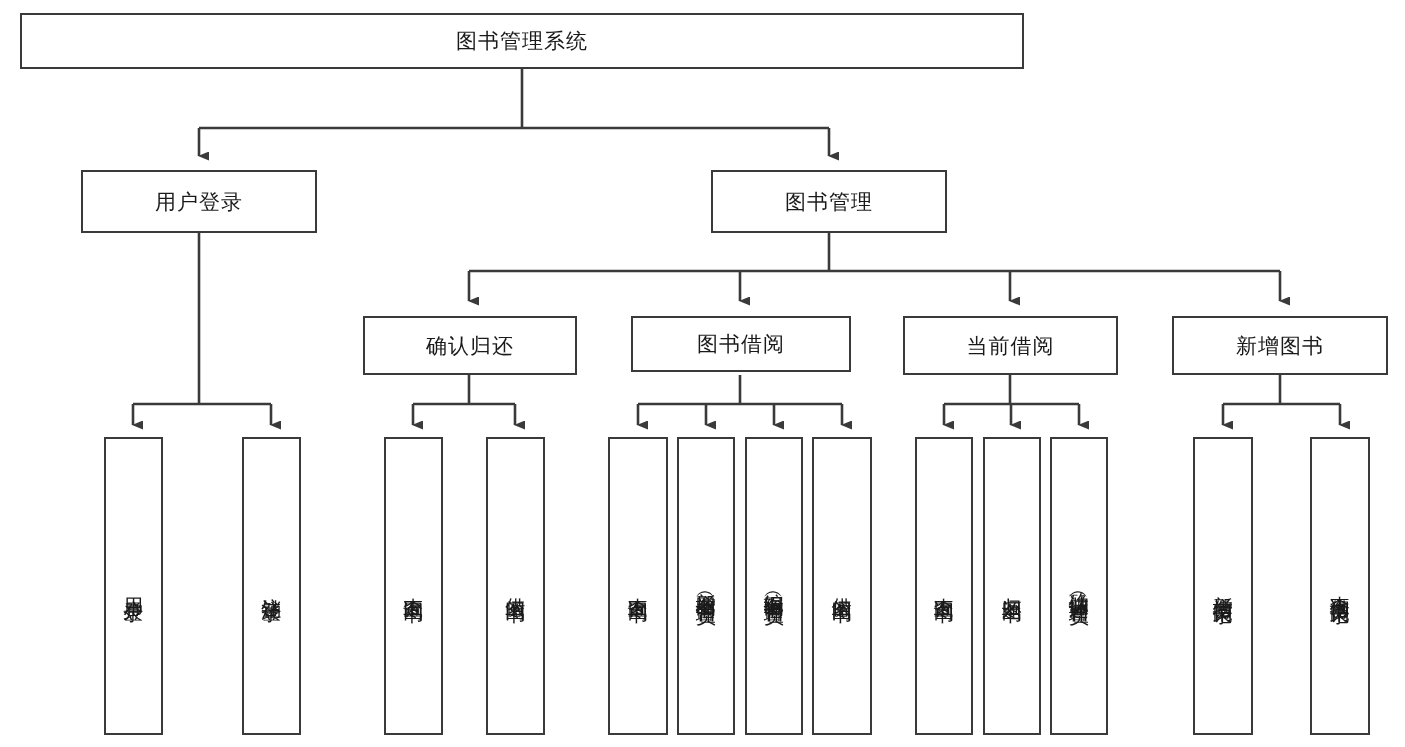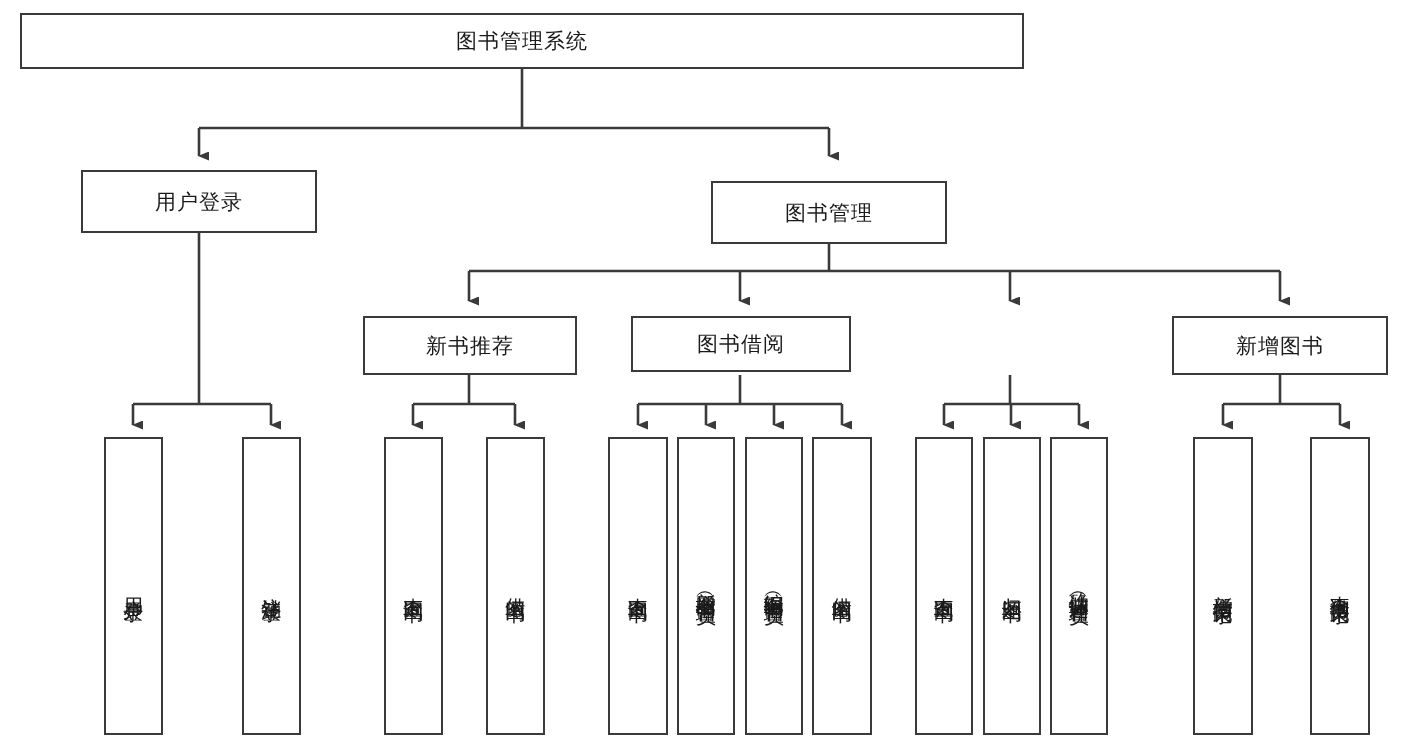--- a/index.html
+++ b/index.html
@@ -70,29 +70,32 @@
     </g>
   </svg>
 
   <div class="node h" style="left:20px;top:13px;width:1004px;height:56px;">
     <span class="txt">图书管理系统</span>
   </div>
 
   <div class="node h" style="left:81px;top:170px;width:236px;height:63px;">
     <span class="txt">用户登录</span>
   </div>
-  <div class="node h" style="left:711px;top:170px;width:236px;height:63px;margin-top:11px;">
+  <div class="node h" style="left:711px;top:170px;width:236px;height:63px;">
     <span class="txt">图书管理</span>
   </div>
 
   <div class="node h" style="left:363px;top:316px;width:214px;height:59px;">
-    <span class="txt">新书推荐</span>
+    <span class="txt">确认归还</span>
   </div>
   <div class="node h" style="left:631px;top:316px;width:220px;height:56px;">
     <span class="txt">图书借阅</span>
+  </div>
+  <div class="node h" style="left:903px;top:316px;width:215px;height:59px;">
+    <span class="txt">当前借阅</span>
   </div>
   <div class="node h" style="left:1172px;top:316px;width:216px;height:59px;">
     <span class="txt">新增图书</span>
   </div>
 
   <div class="node v" style="left:104px;top:437px;width:59px;height:298px;">
     <span class="txt">用户登录</span>
   </div>
   <div class="node v" style="left:242px;top:437px;width:59px;height:298px;">
     <span class="txt">注销登录</span>

